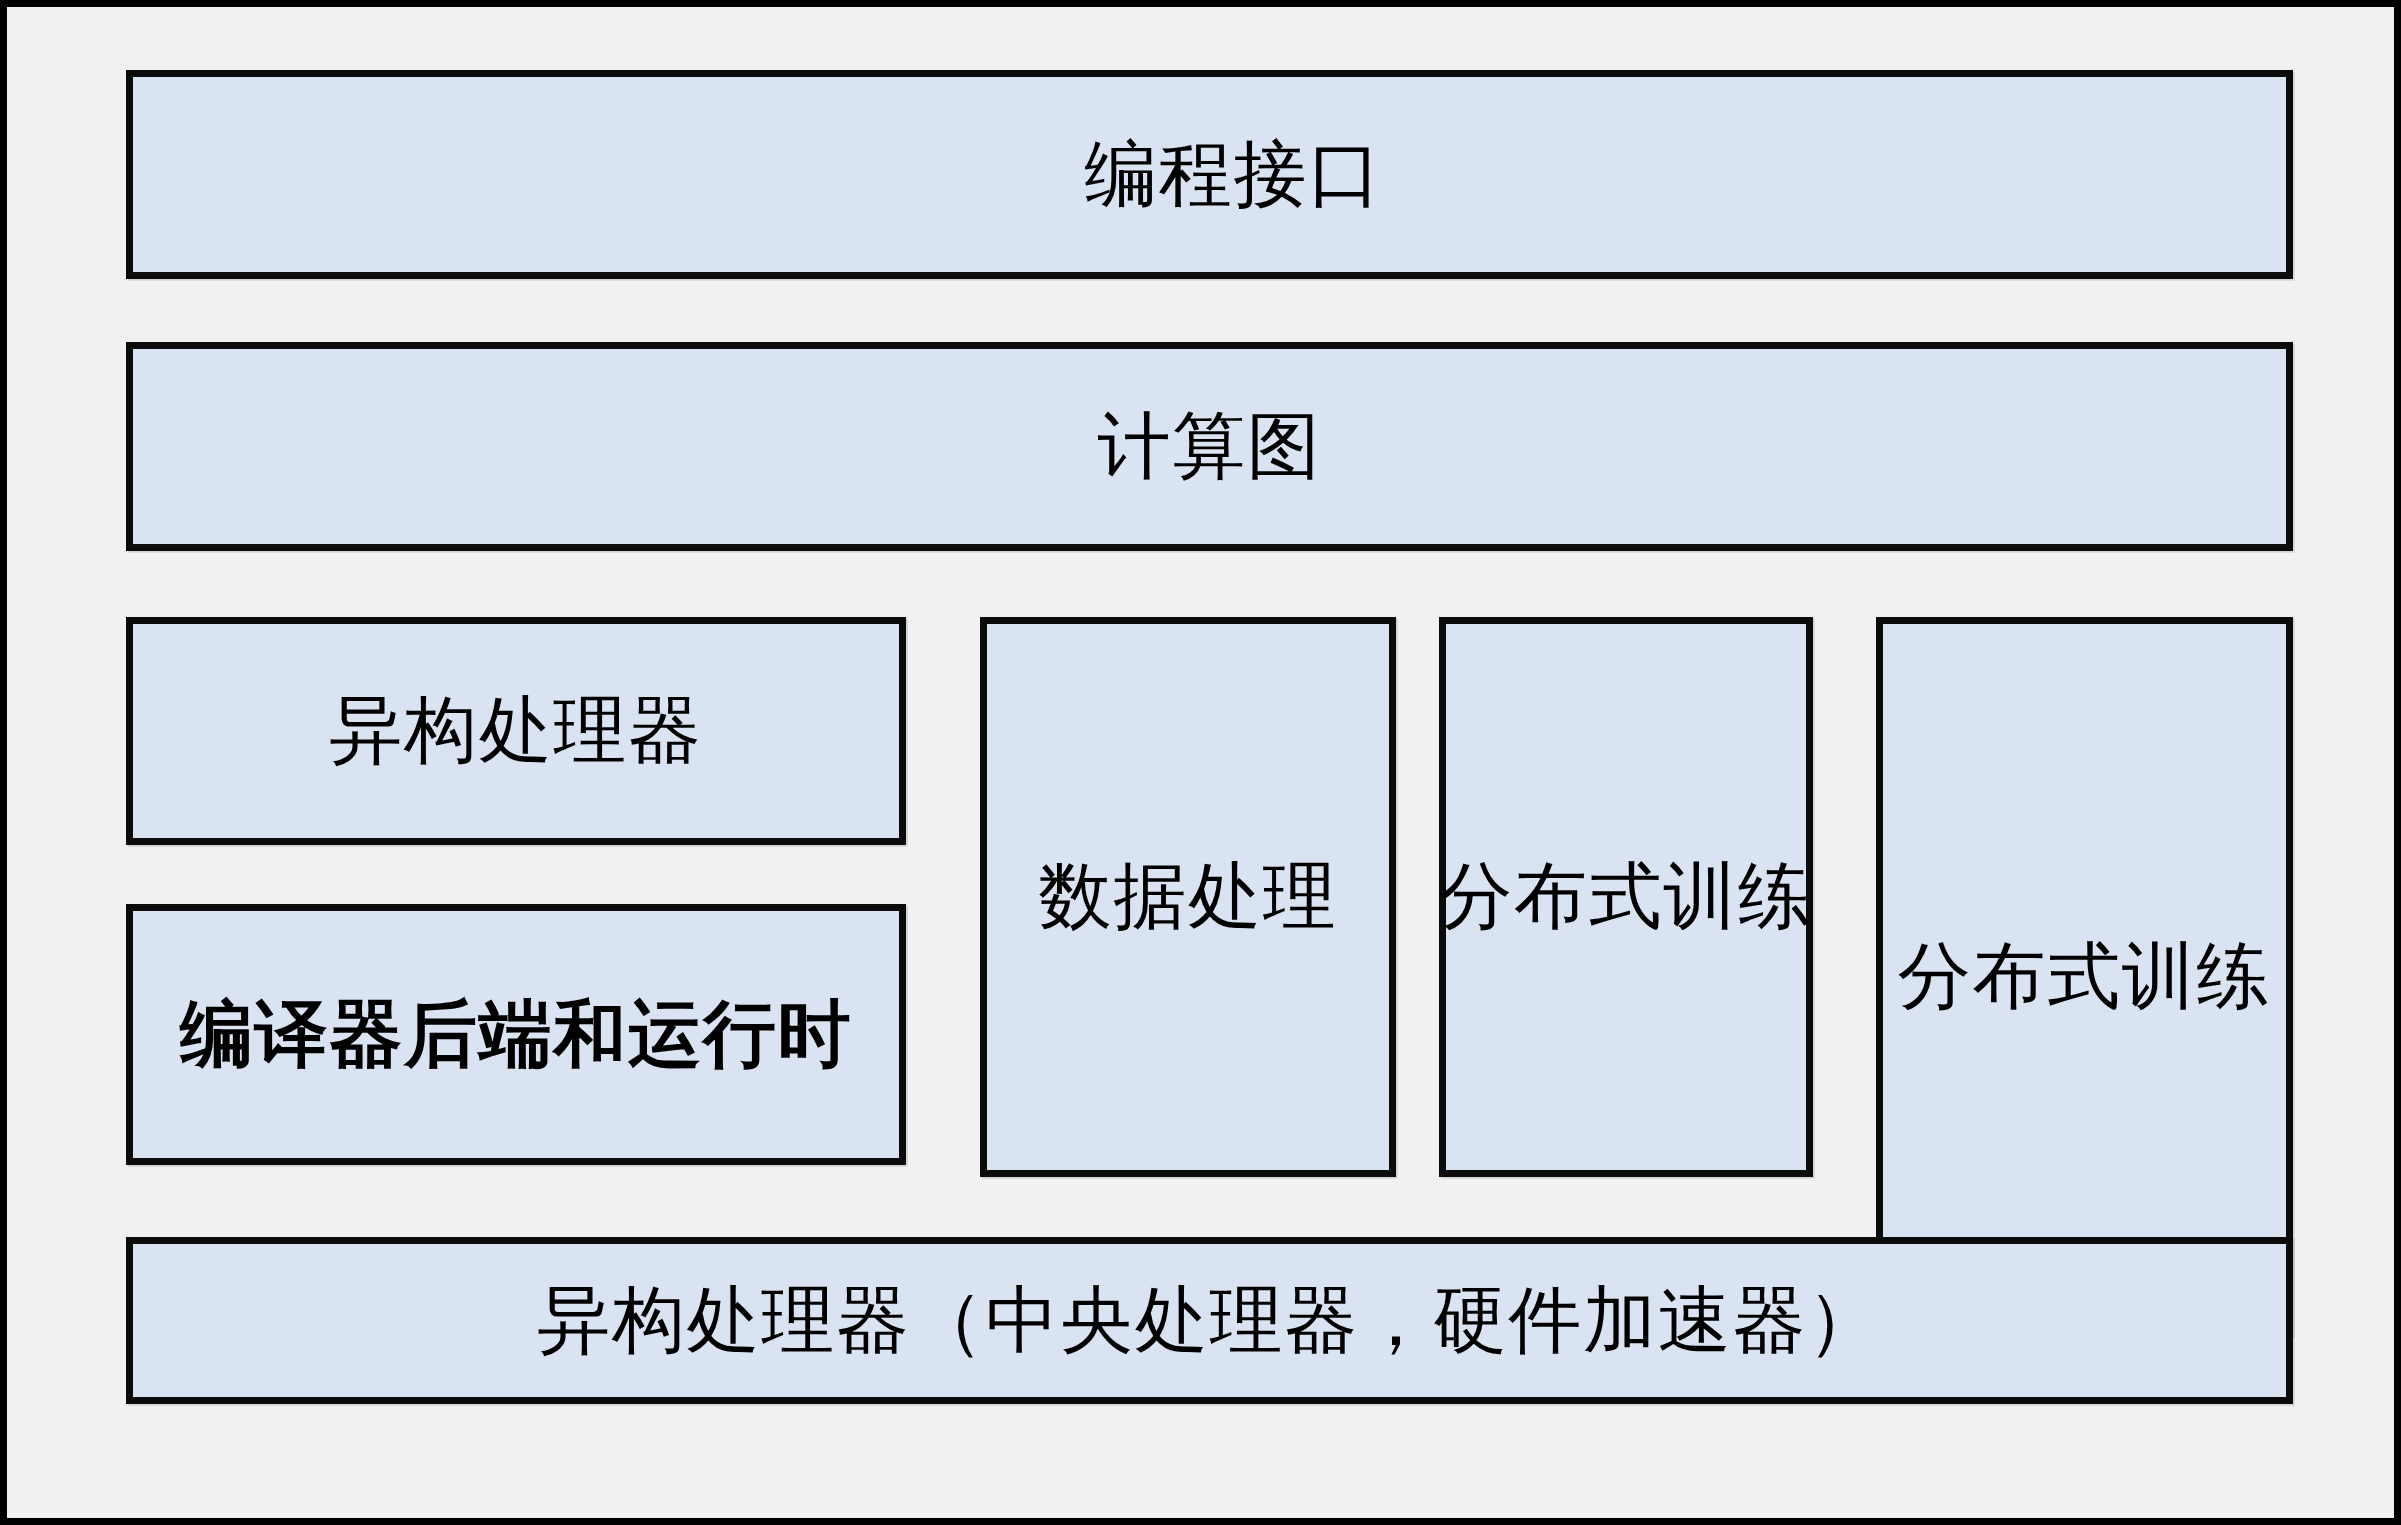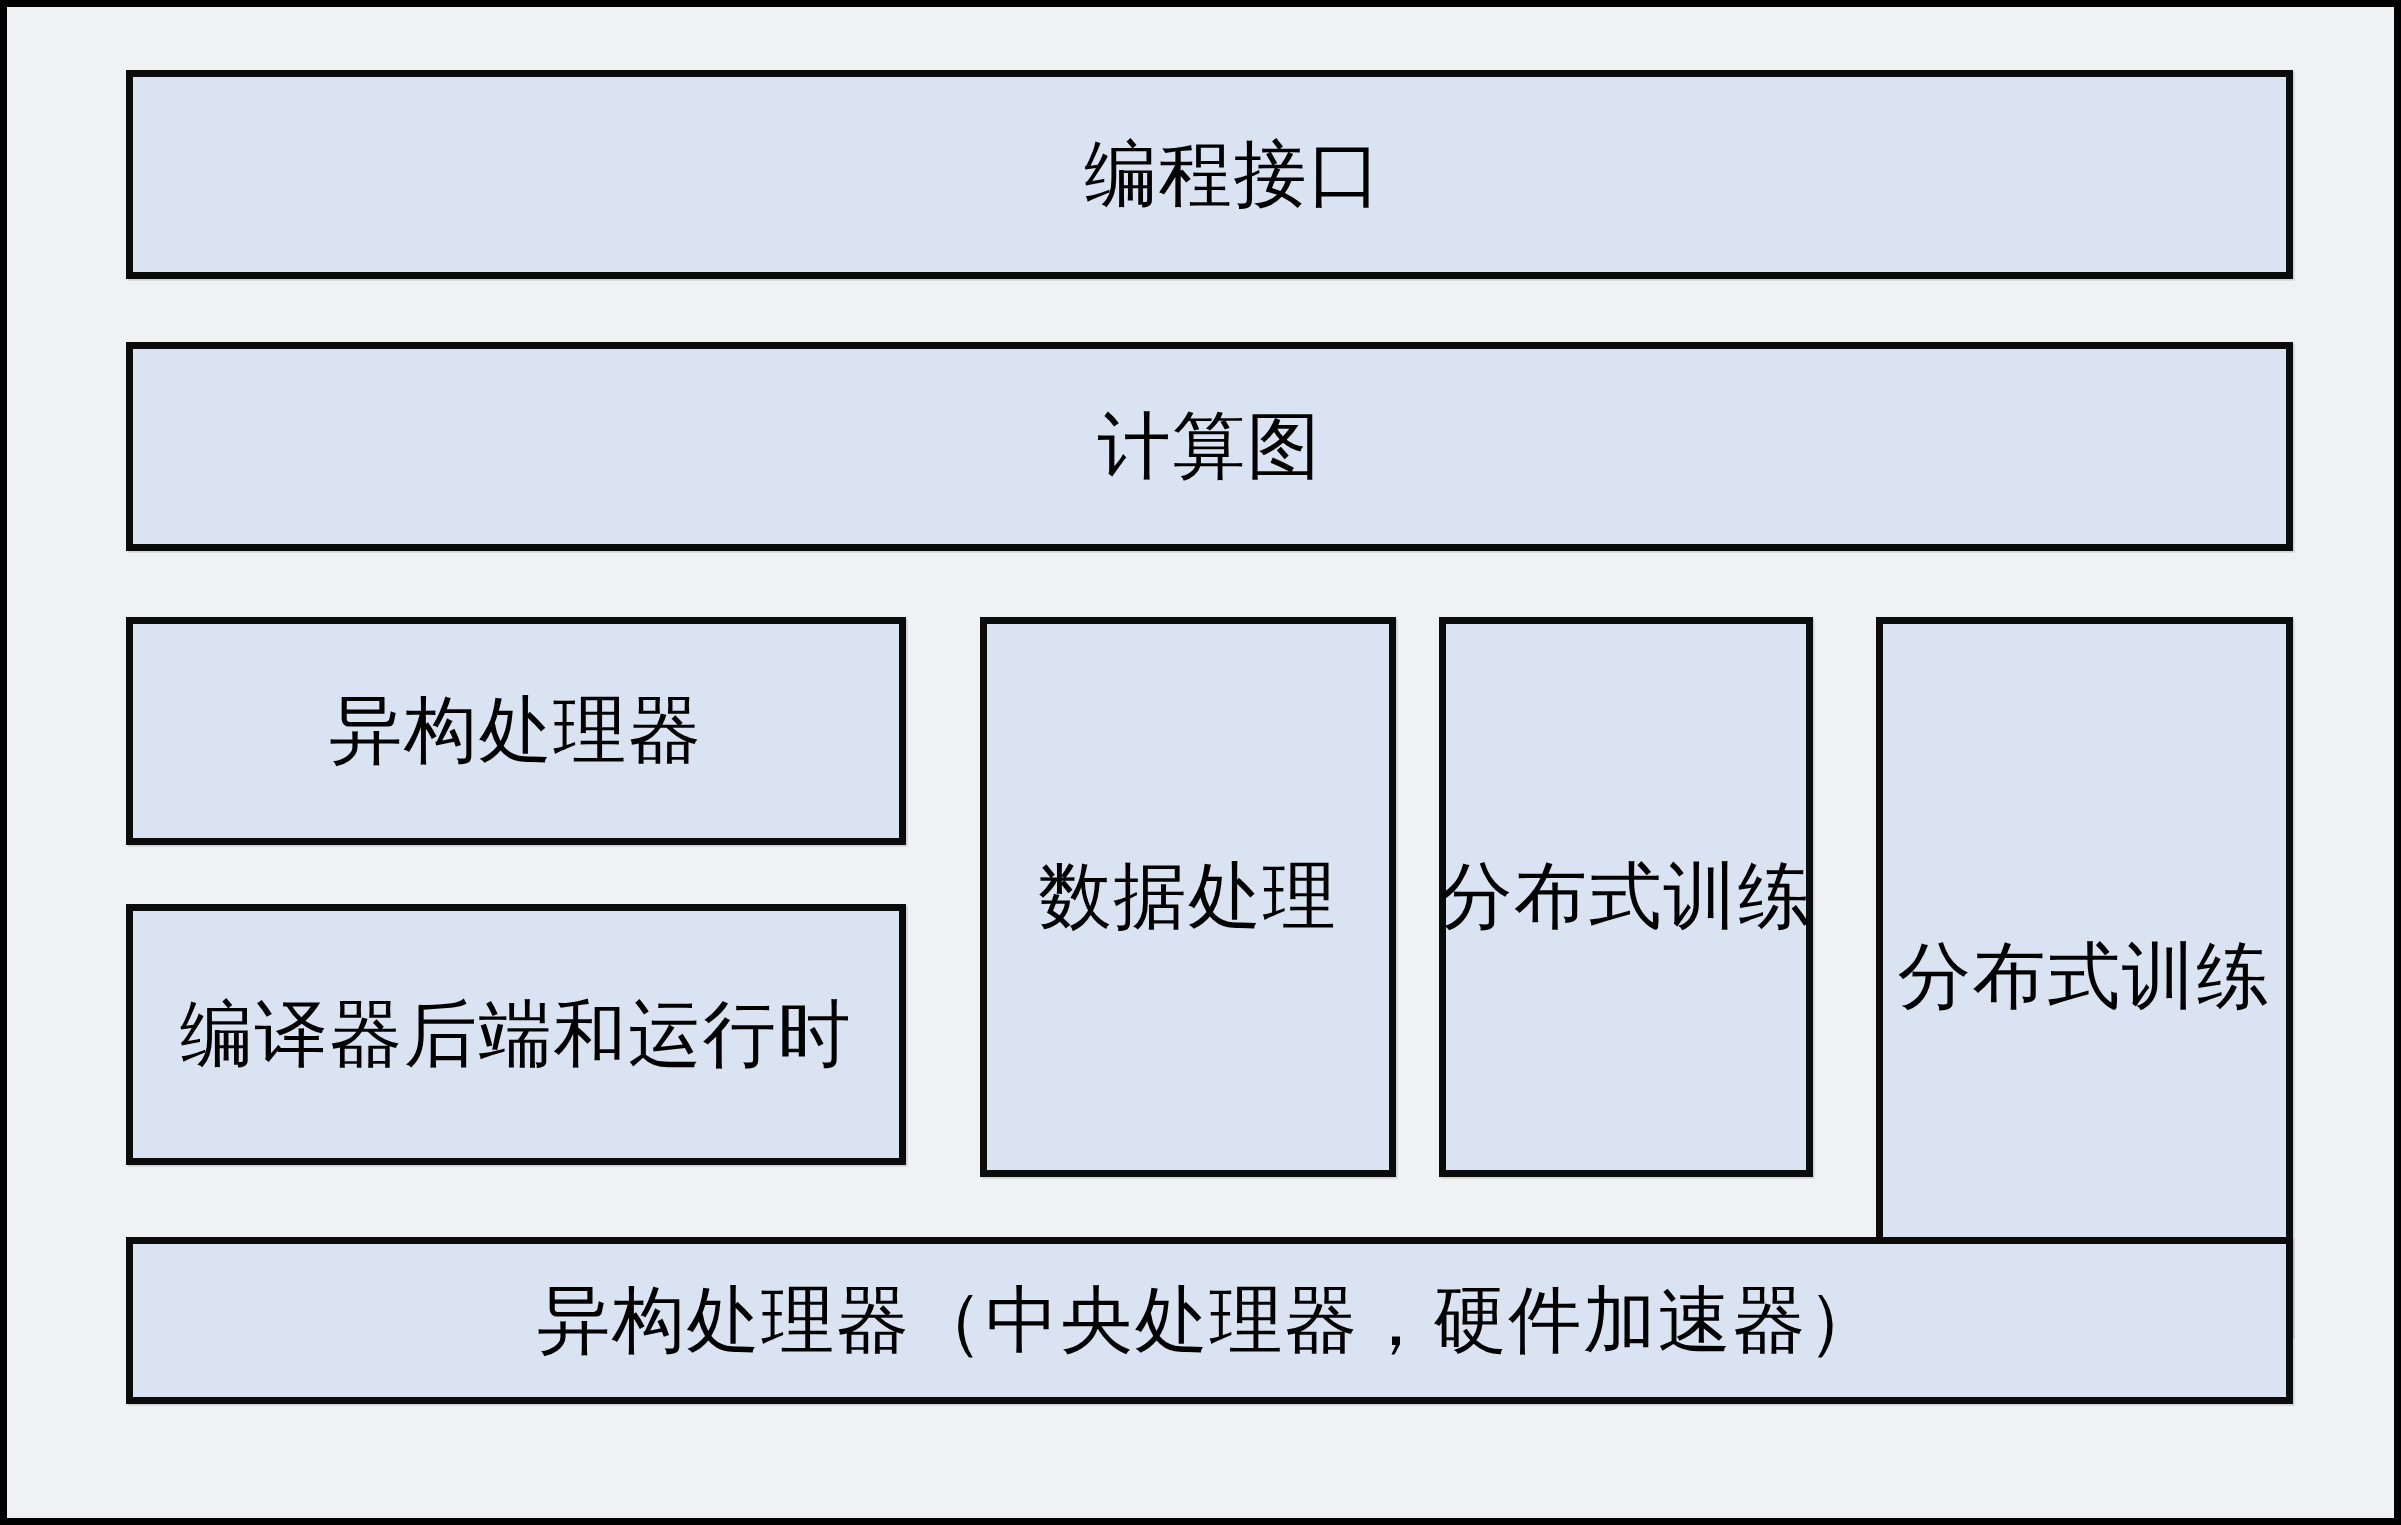--- a/index.html
+++ b/index.html
@@ -33,21 +33,21 @@
     line-height: 1.15;
     letter-spacing: 1.7px;
     text-align: center;
     white-space: nowrap;
   }
   
   .box-programming-interface { left: 119px; top: 63px;  width: 2167px; height: 209px; padding-left: 48px; }
   .box-computation-graph    { left: 119px; top: 335px; width: 2167px; height: 209px; }
   
   .box-compiler-frontend        { left: 119px; top: 610px;  width: 780px; height: 228px; }
-  .box-compiler-backend-runtime { left: 119px; top: 897px; width: 780px; height: 261px; }
+  .box-compiler-backend-runtime { left: 119px; top: 897px; width: 780px; height: 261px; font-weight: bold; }
   
   .box-data-processing      { left: 973px; top: 610px; width: 416px; height: 560px; }
   .box-model-deployment     { left: 1432px; top: 610px; width: 374px; height: 560px; }
   .box-distributed-training { left: 1869px; top: 610px; width: 417px; height: 720px; }
   
   .box-heterogeneous-processors { left: 119px; top: 1230px; width: 2167px; height: 167px; }
 </style>
 </head>
 <body>
 

